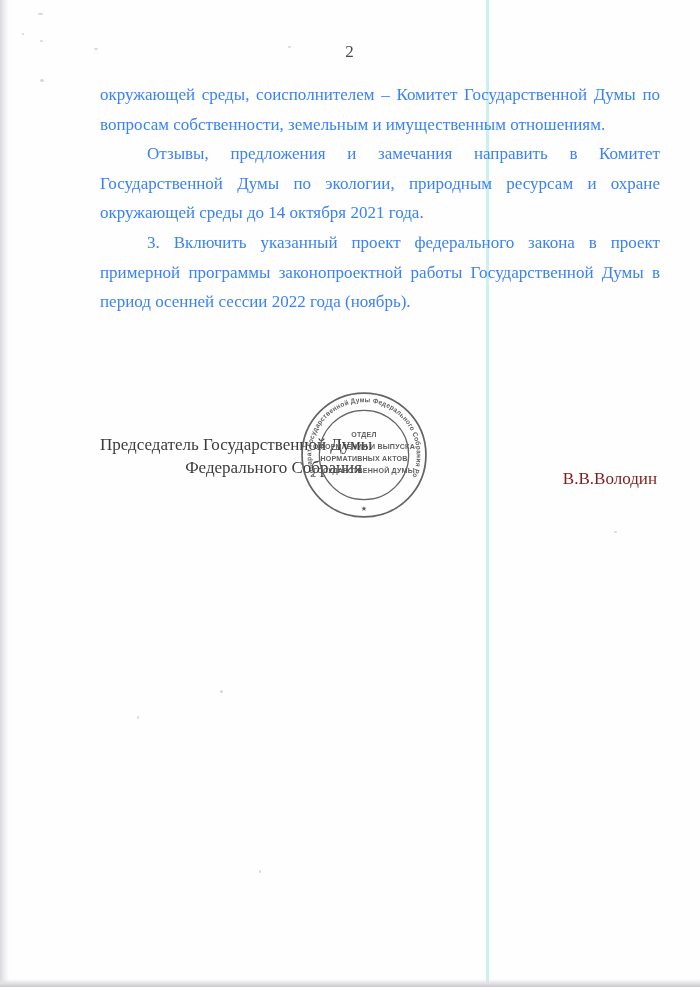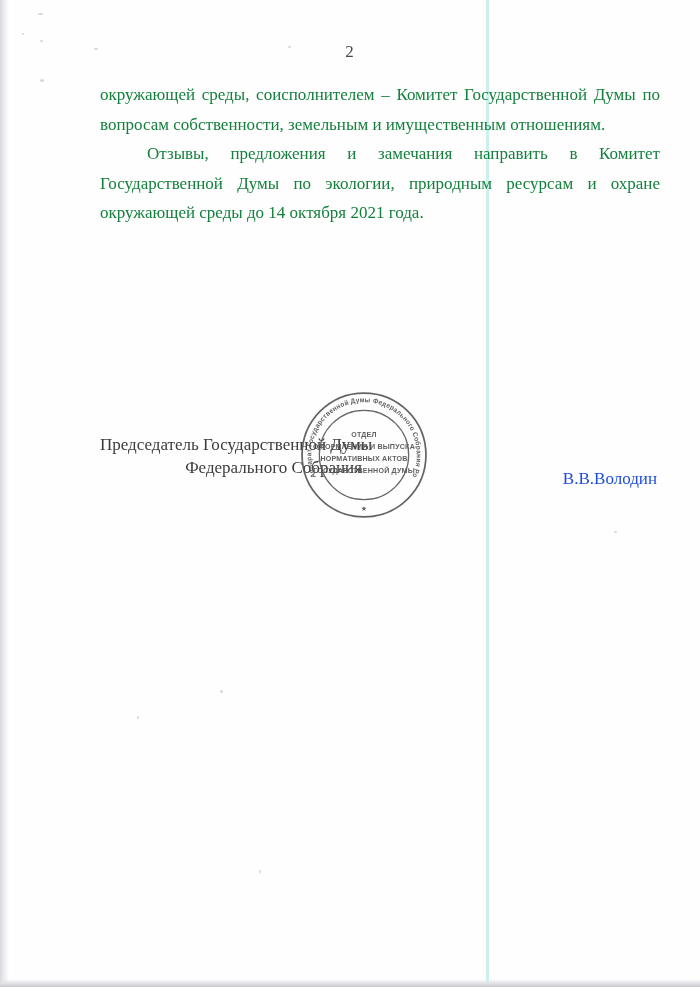--- a/index.html
+++ b/index.html
@@ -32,35 +32,35 @@
   }
   
   .page-number{
     position:absolute;top:42px;left:0;width:700px;
     text-align:center;
     font-size:17px;color:#4a4a4a;letter-spacing:1px;
   }
   
   .body-text{
     position:absolute;left:100px;top:80px;width:560px;
-    font-size:17px;line-height:29.6px;color:#15803d;
+    font-size:17px;line-height:29.6px;color:#3b82f6;
     text-align:justify;
   }
   .body-text p{margin:0;padding:0;text-indent:47px;}
   .body-text p.no-indent{text-indent:0;}
   
   .signature-block{
     position:absolute;left:100px;top:433px;width:262px;
     font-size:17px;line-height:23.3px;color:#3c3c3c;
   }
   .sig-line1{white-space:nowrap;}
   .sig-line2,.sig-line3{text-align:right;}
   .signer-name{
     position:absolute;top:469px;right:43px;
-    font-size:17px;color:#1d4ed8;
+    font-size:17px;color:#7f1d1d;
   }
   
   .stamp{
     position:absolute;left:298px;top:389px;
     width:132px;height:132px;
     opacity:.88;
   }
   .stamp circle{fill:none;stroke:#4f4f4f;}
   .stamp .ring-outer{stroke-width:1.7;}
   .stamp .ring-inner{stroke-width:1.2;}
@@ -87,20 +87,21 @@
   <div class="speck" style="left:220px;top:690px;width:3px;height:3px;"></div>
   <div class="speck" style="left:137px;top:716px;width:2px;height:3px;"></div>
   <div class="speck" style="left:259px;top:870px;width:2px;height:3px;"></div>
   <div class="speck" style="left:614px;top:531px;width:3px;height:2px;"></div>
 
   <div class="page-number">2</div>
 
   <div class="body-text">
     <p class="no-indent">окружающей среды, соисполнителем – Комитет Государственной Думы по вопросам собственности, земельным и имущественным отношениям.</p>
     <p>Отзывы, предложения и замечания направить в Комитет Государственной Думы по экологии, природным ресурсам и охране окружающей среды до 14 октября 2021 года.</p>
+    <p>3. Включить указанный проект федерального закона в проект примерной программы законопроектной работы Государственной Думы в период осенней сессии 2022 года (ноябрь).</p>
   </div>
 
   <div class="signature-block">
     <div class="sig-line1">Председатель Государственной Думы</div>
     <div class="sig-line2">Федерального Собрания</div>
   </div>
 
   <div class="signer-name">В.В.Володин</div>
 
   <svg class="stamp" viewBox="0 0 130 130" xmlns="http://www.w3.org/2000/svg">

